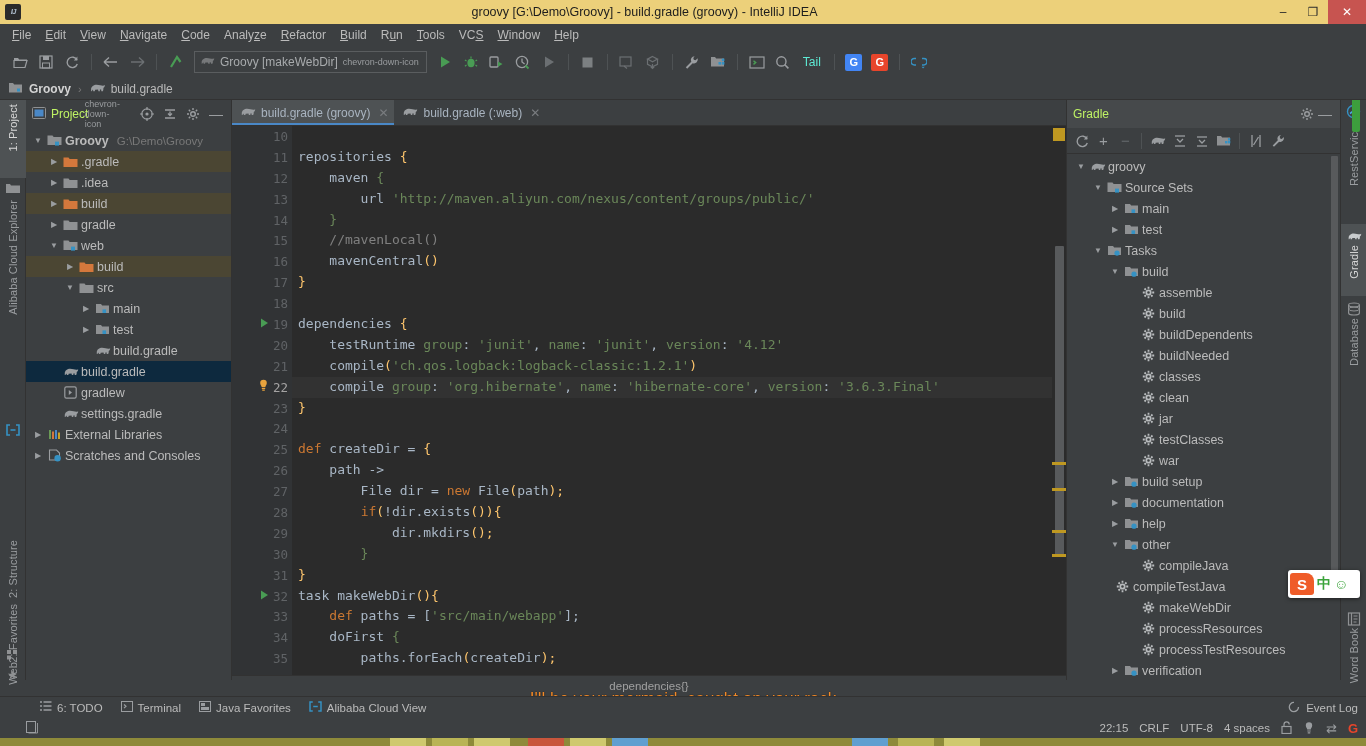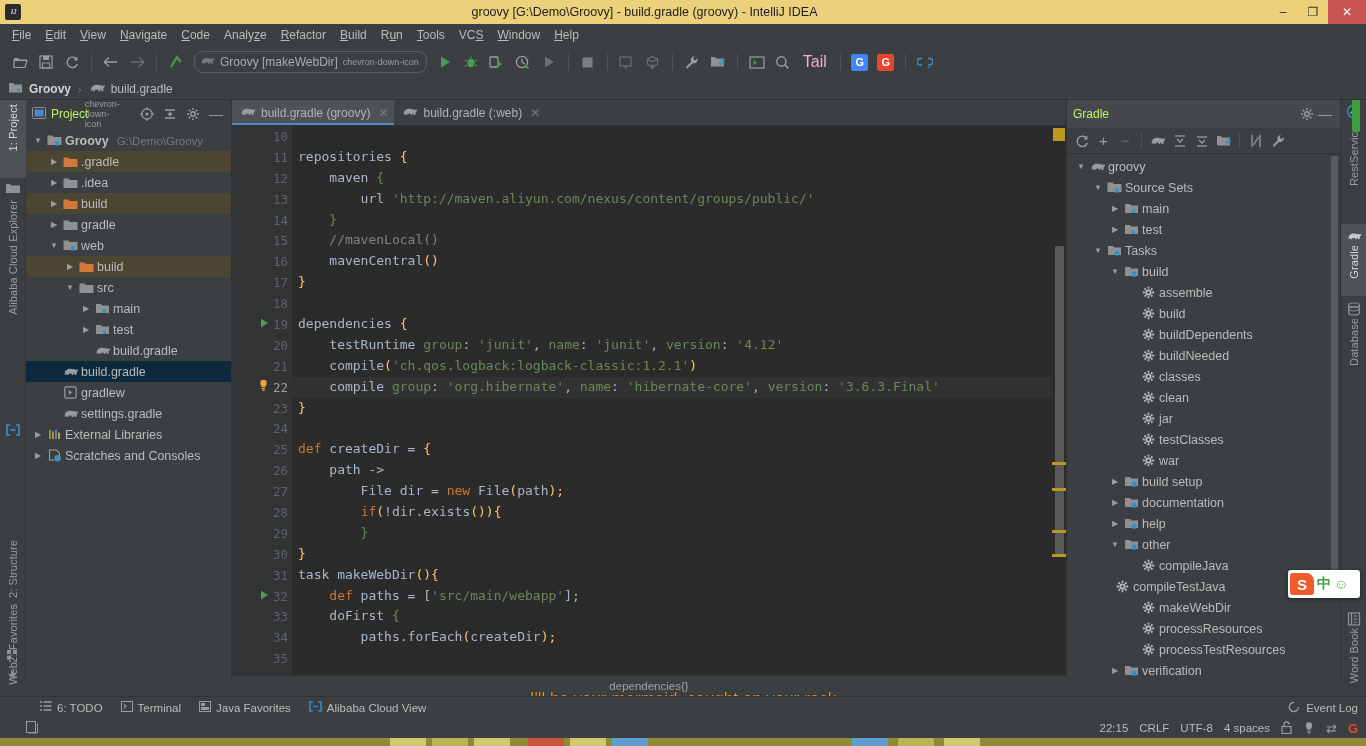--- a/index.html
+++ b/index.html
@@ -49,24 +49,24 @@
     background: #3c3f41; display: flex; align-items: center; padding-left: 8px; gap: 2px;
   }
   .tbi {
     width: 24px; height: 24px; display: flex; align-items: center; justify-content: center;
     color: #9a9da0; font-size: 13px;
   }
   .tbi.dim { color: #666a6d; }
   .tbsep { width: 1px; height: 16px; background: #4e5254; margin: 0 5px; }
   .runconfig {
     display: flex; align-items: center; gap: 5px; height: 22px;
-    border: 1px solid #5a5d5f; border-radius: 9px; padding: 0 7px 0 5px;
+    border: 1px solid #5a5d5f; border-radius: 0; padding: 0 7px 0 5px;
     margin: 0 4px; color: #a8abad; font-size: 12px;
   }
-  .tail-lbl { color: #f9a8d4; font-size: 16px; padding: 0 6px; }
+  .tail-lbl { color: #5eead4; font-size: 12px; padding: 0 6px; }
   .gicon { width: 17px; height: 17px; border-radius: 2px; position: relative;
            font-size: 11px; font-weight: bold; color: #fff; display:flex; align-items:center; justify-content:center;}
 
   
   .navbar {
     position: absolute; left: 0; top: 78px; width: 1366px; height: 22px;
     background: #3c3f41; display: flex; align-items: center; padding-left: 8px; gap: 4px;
     border-bottom: 1px solid #323232;
   }
   .nav-seg { display: flex; align-items: center; gap: 5px; font-size: 12px; color: #bbbbbb; }
@@ -846,20 +846,21 @@
           <div class="cline"><span class="pln">dependencies </span><span class="fn">{</span></div>
           <div class="cline"><span class="pln">    testRuntime </span><span class="grn">group</span><span class="pln">: </span><span class="str">'junit'</span><span class="pln">, </span><span class="grn">name</span><span class="pln">: </span><span class="str">'junit'</span><span class="pln">, </span><span class="grn">version</span><span class="pln">: </span><span class="str">'4.12'</span></div>
           <div class="cline"><span class="pln">    compile</span><span class="fn">(</span><span class="str">'ch.qos.logback:logback-classic:1.2.1'</span><span class="fn">)</span></div>
           <div class="cline cur"><span class="pln">    compile </span><span class="grn">group</span><span class="pln">: </span><span class="str">'org.hibernate'</span><span class="pln">, </span><span class="grn">name</span><span class="pln">: </span><span class="str">'hibernate-core'</span><span class="pln">, </span><span class="grn">version</span><span class="pln">: </span><span class="str">'3.6.3.Final'</span></div>
           <div class="cline"><span class="fn">}</span></div>
           <div class="cline">&nbsp;</div>
           <div class="cline"><span class="kw">def</span><span class="pln"> createDir = </span><span class="fn">{</span></div>
           <div class="cline"><span class="pln">    path -&gt;</span></div>
           <div class="cline"><span class="pln">        File dir = </span><span class="kw">new</span><span class="pln"> File</span><span class="fn">(</span><span class="pln">path</span><span class="fn">);</span></div>
           <div class="cline"><span class="pln">        </span><span class="kw">if</span><span class="fn">(</span><span class="pln">!dir.exists</span><span class="fn">()){</span></div>
+          <div class="cline"><span class="pln">            dir.mkdirs</span><span class="fn">();</span></div>
           <div class="cline"><span class="grn">        }</span></div>
           <div class="cline"><span class="fn">}</span></div>
           <div class="cline"><span class="pln">task makeWebDir</span><span class="fn">(){</span></div>
           <div class="cline"><span class="pln">    </span><span class="kw">def</span><span class="pln"> paths = [</span><span class="str">'src/main/webapp'</span><span class="pln">];</span></div>
           <div class="cline"><span class="pln">    doFirst </span><span class="grn">{</span></div>
           <div class="cline"><span class="pln">        paths.forEach</span><span class="fn">(</span><span class="pln">createDir</span><span class="fn">);</span></div>
         </div>
       <div class="markerbar">
         <div class="mk" style="top:2px;height:13px;background:#bf9821;right:1px;width:12px"></div>
         <div class="scrollthumb" style="top:120px;height:310px;"></div>

